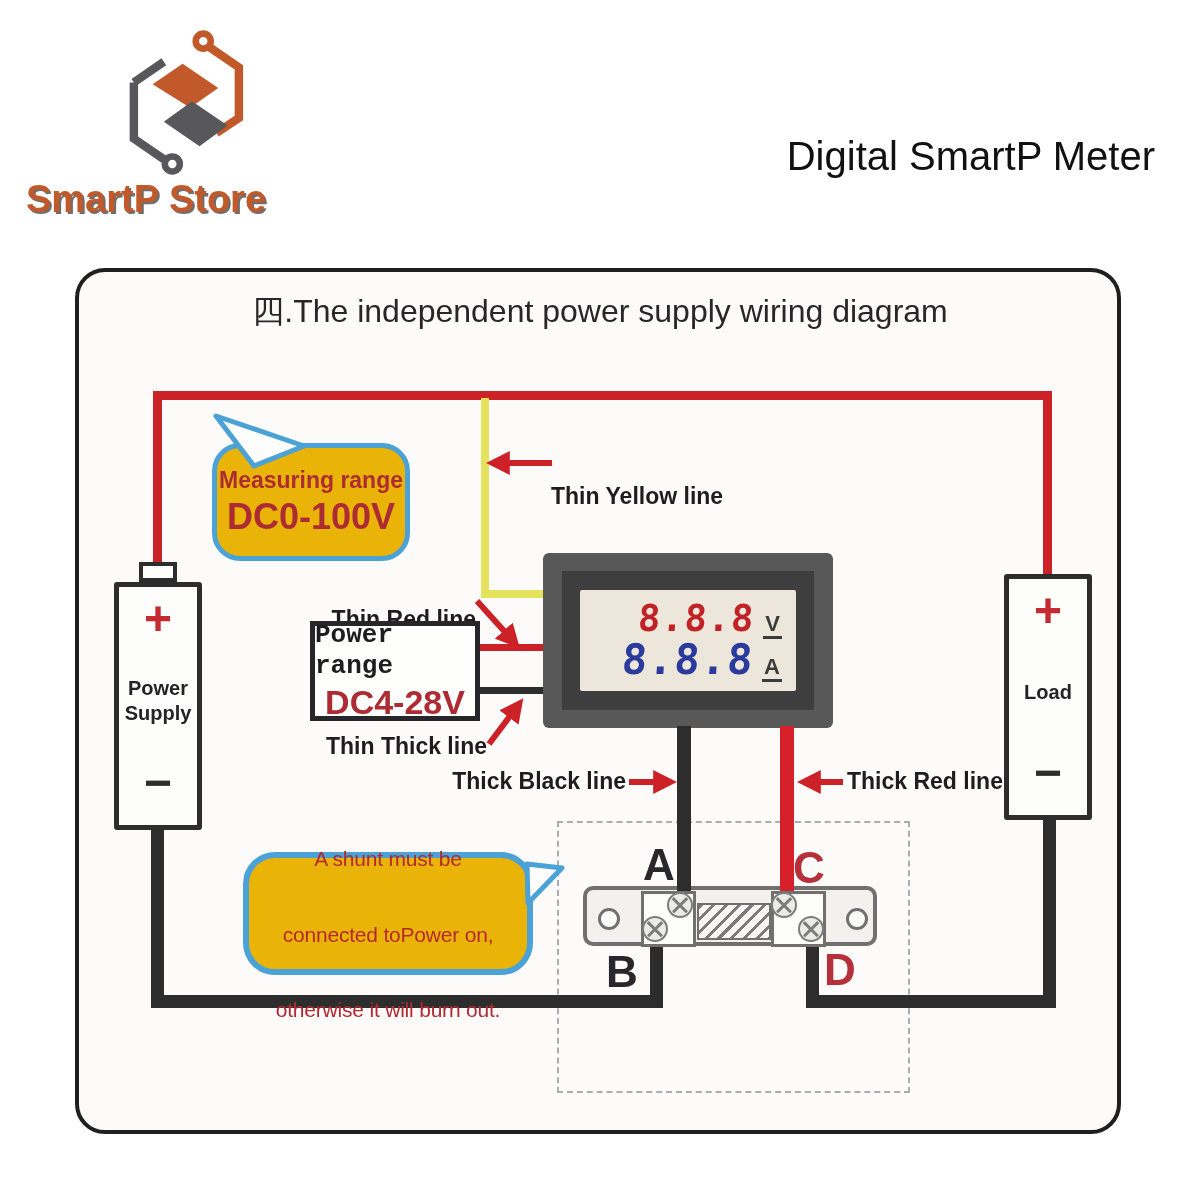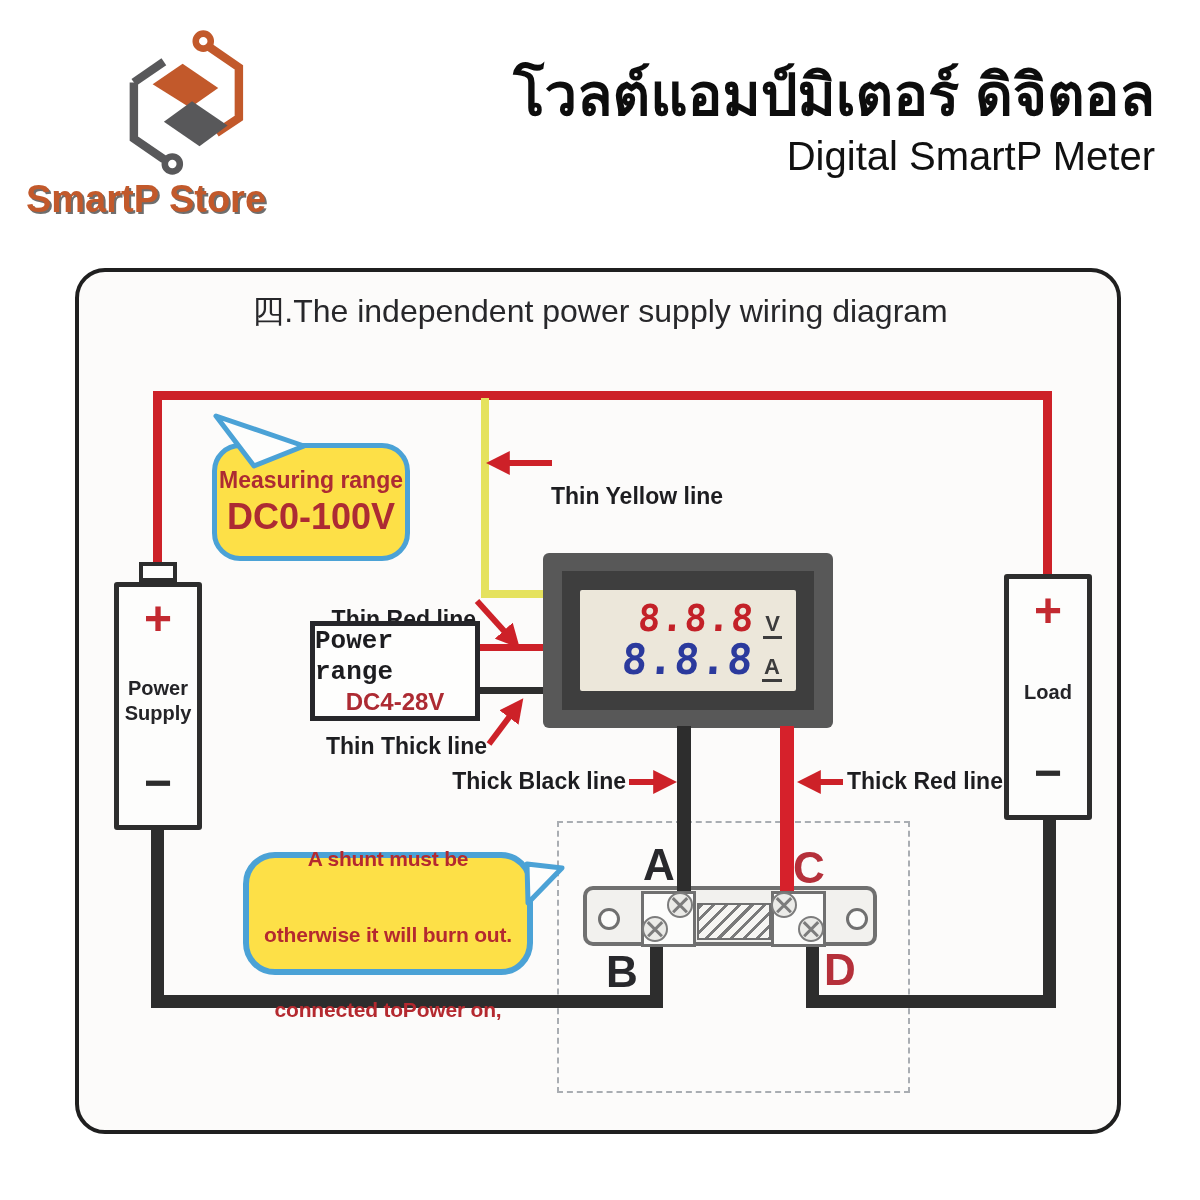--- a/index.html
+++ b/index.html
@@ -42,30 +42,30 @@
           transform:skewX(-4deg);}
   .volt .digits{font-size:37px;color:#c32128;}
   .amp  .digits{font-size:42px;color:#2b3a9d;}
   .unit{margin-left:9px;font-size:22px;font-weight:bold;color:#3c3c3c;
         border-bottom:3px solid #3c3c3c;padding:0 2px 1px 2px;}
   
   .prbox{position:absolute;left:310px;top:621px;width:170px;height:100px;border:5px solid #27272b;
          background:#fefefd;box-sizing:border-box;z-index:5;display:flex;flex-direction:column;
          align-items:center;justify-content:center;}
   .prbox .l1{font-size:26px;font-weight:bold;color:#1d1d20;line-height:1.2;font-family:Liberation Mono, monospace;}
-  .prbox .l2{font-size:24px;font-weight:bold;color:#ad2b33;line-height:1.15;}
-  
-  .bubble{position:absolute;background:#fde047;border:5px solid #4ba2d6;border-radius:28px;
+  .prbox .l2{font-size:34px;font-weight:bold;color:#ad2b33;line-height:1.15;}
+  
+  .bubble{position:absolute;background:#eab308;border:5px solid #4ba2d6;border-radius:28px;
           box-sizing:border-box;display:flex;flex-direction:column;align-items:center;
           justify-content:center;z-index:4;}
   .bubble.measuring{left:212px;top:443px;width:198px;height:118px;}
   .bubble.measuring .l1{font-size:23px;font-weight:bold;color:#ad2b33;line-height:1.3;}
   .bubble.measuring .l2{font-size:36px;font-weight:bold;color:#ad2b33;line-height:1.15;}
   .bubble.warning{left:243px;top:852px;width:290px;height:123px;border-width:6px;border-radius:32px;}
-  .bubble.warning div{font-size:21px;font-weight:bold;color:#b4292f;line-height:1.55;
+  .bubble.warning div{font-size:21px;font-weight:normal;color:#b4292f;line-height:1.55;
                       letter-spacing:-0.2px;white-space:nowrap;margin-top:43px;}
   
   .dashed{position:absolute;left:557px;top:821px;width:353px;height:272px;
           border:2px dashed #a9adb2;box-sizing:border-box;z-index:1;}
   .shunt-body{position:absolute;left:583px;top:886px;width:294px;height:60px;background:#f2f1ee;
           border:4px solid #707070;border-radius:10px;box-sizing:border-box;z-index:3;}
   .hole{position:absolute;width:16px;height:16px;border:3px solid #707070;border-radius:50%;
         background:#fcfcfb;box-sizing:content-box;z-index:4;}
   .block{position:absolute;width:49px;height:50px;border:3px solid #707070;background:#fcfcfb;
          box-sizing:content-box;z-index:4;}
@@ -94,21 +94,20 @@
     </g>
     <circle cx="79" cy="145" r="8" fill="#fff" stroke="#58585a" stroke-width="7"></circle>
     <g fill="none" stroke="#c2592b" stroke-width="9">
       <polyline points="118,20 150,42 150,96 126,112"></polyline>
     </g>
     <circle cx="112" cy="14" r="8" fill="#fff" stroke="#c2592b" stroke-width="7"></circle>
     <polygon points="58,60 90,38 128,64 98,85" fill="#c2592b"></polygon>
     <polygon points="70,100 100,78 138,104 108,126" fill="#58585a"></polygon>
   </svg>
   <div class="brand">SmartP Store</div>
-  <div class="thai">โวลต์แอมป์มิเตอร์ ดิจิตอล</div>
   <div class="subtitle">Digital SmartP Meter</div>
 
   <div class="panel"></div>
   <div class="ptitle">
     <div>四.The independent power supply wiring diagram</div>
   </div>
 
   <div class="dashed"></div>
 
   <div class="wire" style="left:153px;top:391px;width:899px;height:9px;background:#cd2128;"></div>
@@ -164,22 +163,22 @@
     <div class="l1">Power range</div>
     <div class="l2">DC4-28V</div>
   </div>
 
   <div class="bubble measuring">
     <div class="l1">Measuring range</div>
     <div class="l2">DC0-100V</div>
   </div>
   <div class="bubble warning">
     <div>A shunt must be</div>
+    <div>connected toPower on,</div>
     <div>otherwise it will burn out.</div>
-    <div>connected toPower on,</div>
   </div>
 
   <div class="shunt-body"></div>
   <div class="hole" style="left:598px;top:908px;"></div>
   <div class="hole" style="left:846px;top:908px;"></div>
   <div class="block" style="left:641px;top:891px;"></div>
   <div class="block" style="left:771px;top:891px;"></div>
   <div class="hatch"></div>
   <div class="screw" style="left:667px;top:892px;"></div>
   <div class="screw" style="left:642px;top:916px;"></div>

